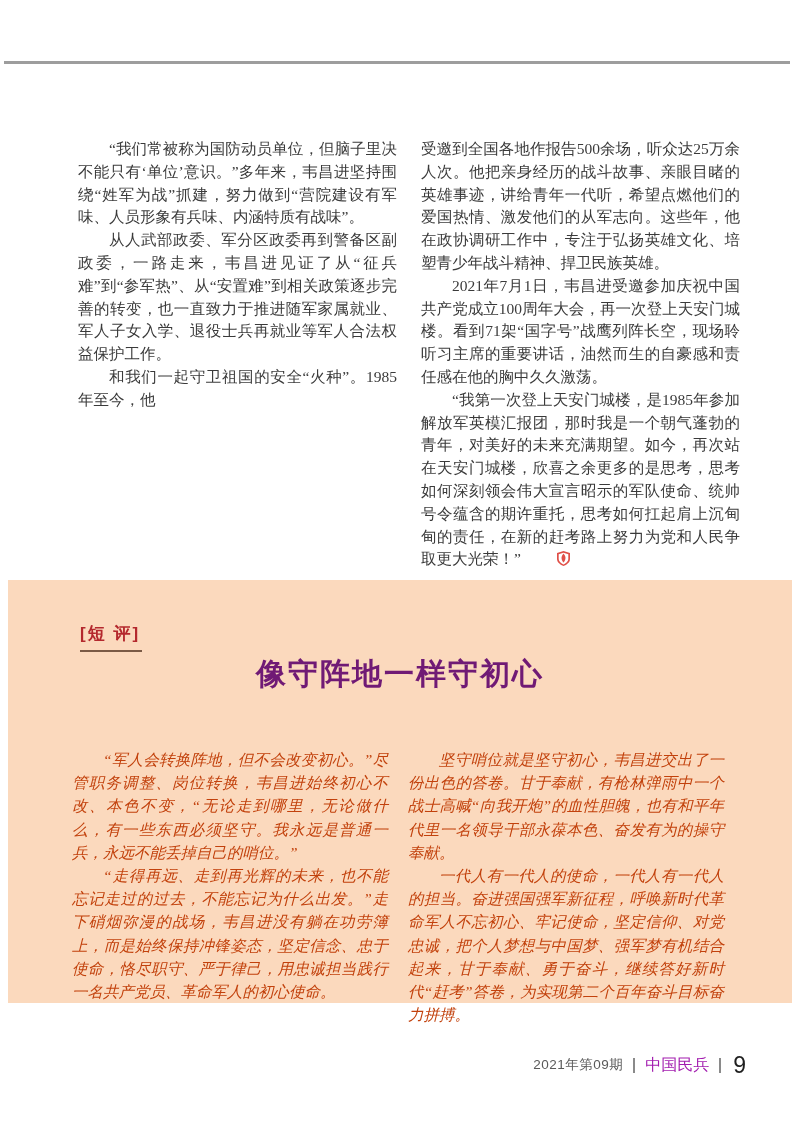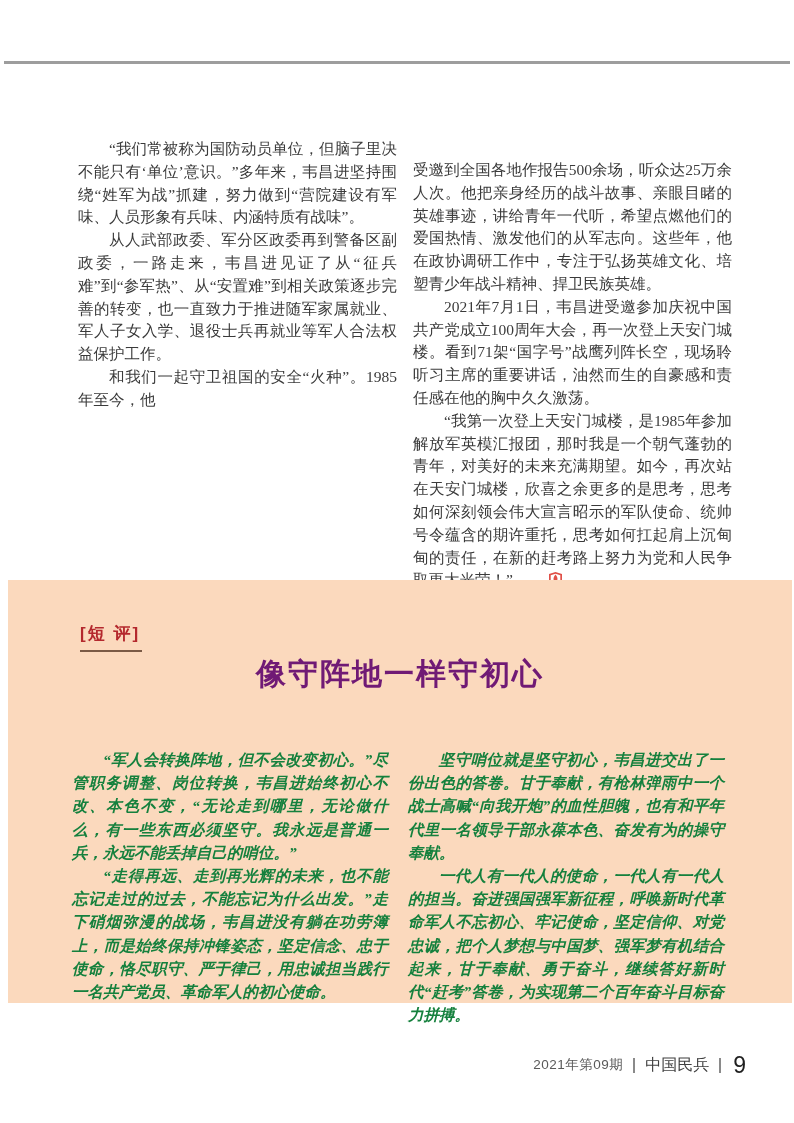--- a/index.html
+++ b/index.html
@@ -10,27 +10,27 @@
     -webkit-font-smoothing:antialiased;
   }
   .page { position:relative; width:794px; height:1123px; overflow:hidden; background:#ffffff; }
 
   
   .top-rule { position:absolute; top:61px; left:4px; right:4px; height:3px; background:#9d9d9d; }
 
   
   .article {
     position:absolute; top:138px; left:78px; width:662px;
-    display:flex; gap:16px;
+    display:flex; gap:24px;
     font-size:15.5px; line-height:22.8px; color:#3a3a3a;
     text-align:justify;
   }
   .article .col { width:319px; }
   .article p { margin:0; text-indent:2em; }
-  .article p.no-indent { text-indent:0;margin-top:21px; }
+  .article p.no-indent { text-indent:0; }
 
   .end-mark { display:inline-block; vertical-align:-2px; margin-left:5px; }
 
   
   .commentary {
     position:absolute; left:8px; top:580px; width:784px; height:423px;
     background:#fbd9bd;
   }
   .commentary .label {
     position:absolute; left:72px; top:42px;
@@ -42,37 +42,36 @@
   .commentary .box-title {
     position:absolute; top:74px; left:0; width:100%;
     margin:0; text-align:center;
     font-family:"Liberation Serif","DejaVu Serif",serif;
     font-size:30px; font-weight:bold; color:#701a75; letter-spacing:2px;
   }
   .box-cols {
     position:absolute; top:168px; left:64px; width:656px;
     display:flex; gap:20px;
     font-style:italic;
-    font-size:15.5px; line-height:23.2px; color:#15803d;
+    font-size:15.5px; line-height:23.2px; color:#c2410c;
     text-align:justify;
-    font-weight:bold;
   }
   .box-cols .col { width:316px; }
   .box-cols p { margin:0; text-indent:2em; }
 
   
   .footer {
     position:absolute; top:1050px; right:48px; height:30px;
     display:flex; align-items:center;
     font-family:"Liberation Sans","DejaVu Sans",sans-serif;
     color:#5a5a5a;
   }
   .footer .issue { font-size:13.5px; letter-spacing:0.5px; }
   .footer .sep { width:2px; height:15px; background:#8a8a8a; margin:0 10px; }
-  .footer .magazine { font-size:16px; color:#404040; }
+  .footer .magazine { font-size:16px; color:#a21caf; }
   .footer .pagenum { font-size:23px; color:#1f1f1f; margin-left:2px; }
 </style>
 </head>
 <body>
 
 <div class="page">
 
   <div class="top-rule"></div>
 
   <div class="article">

